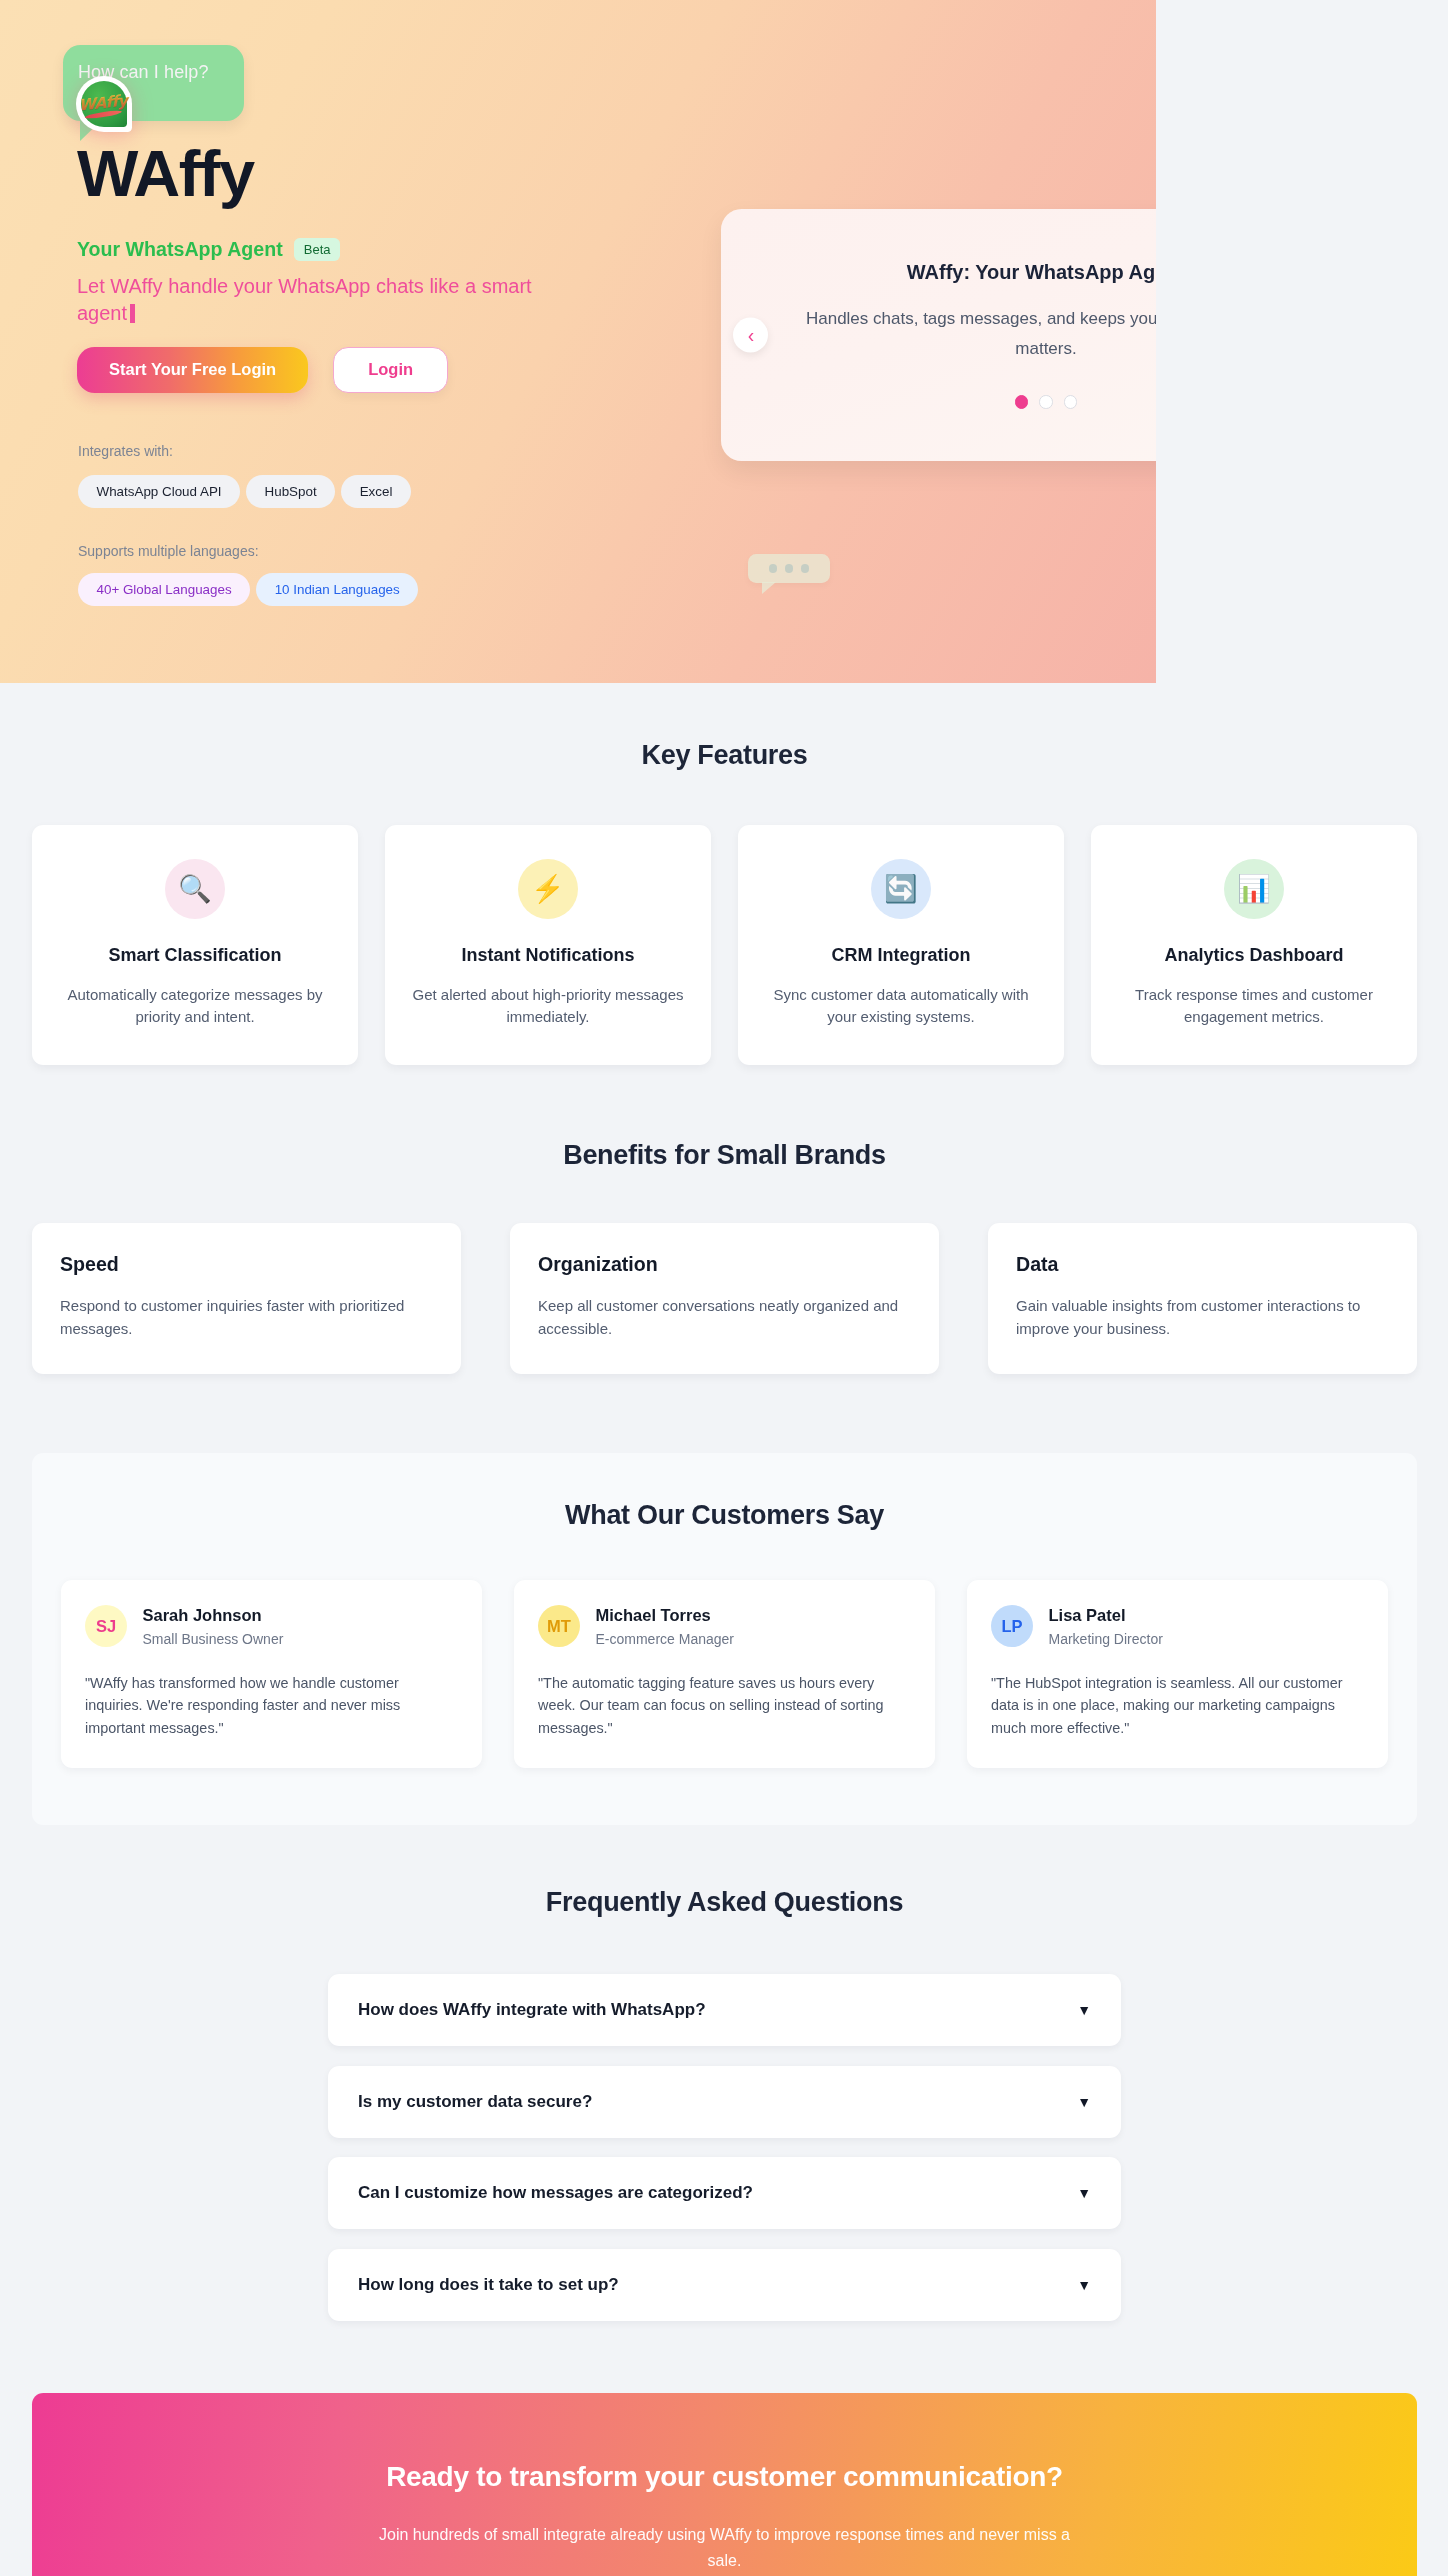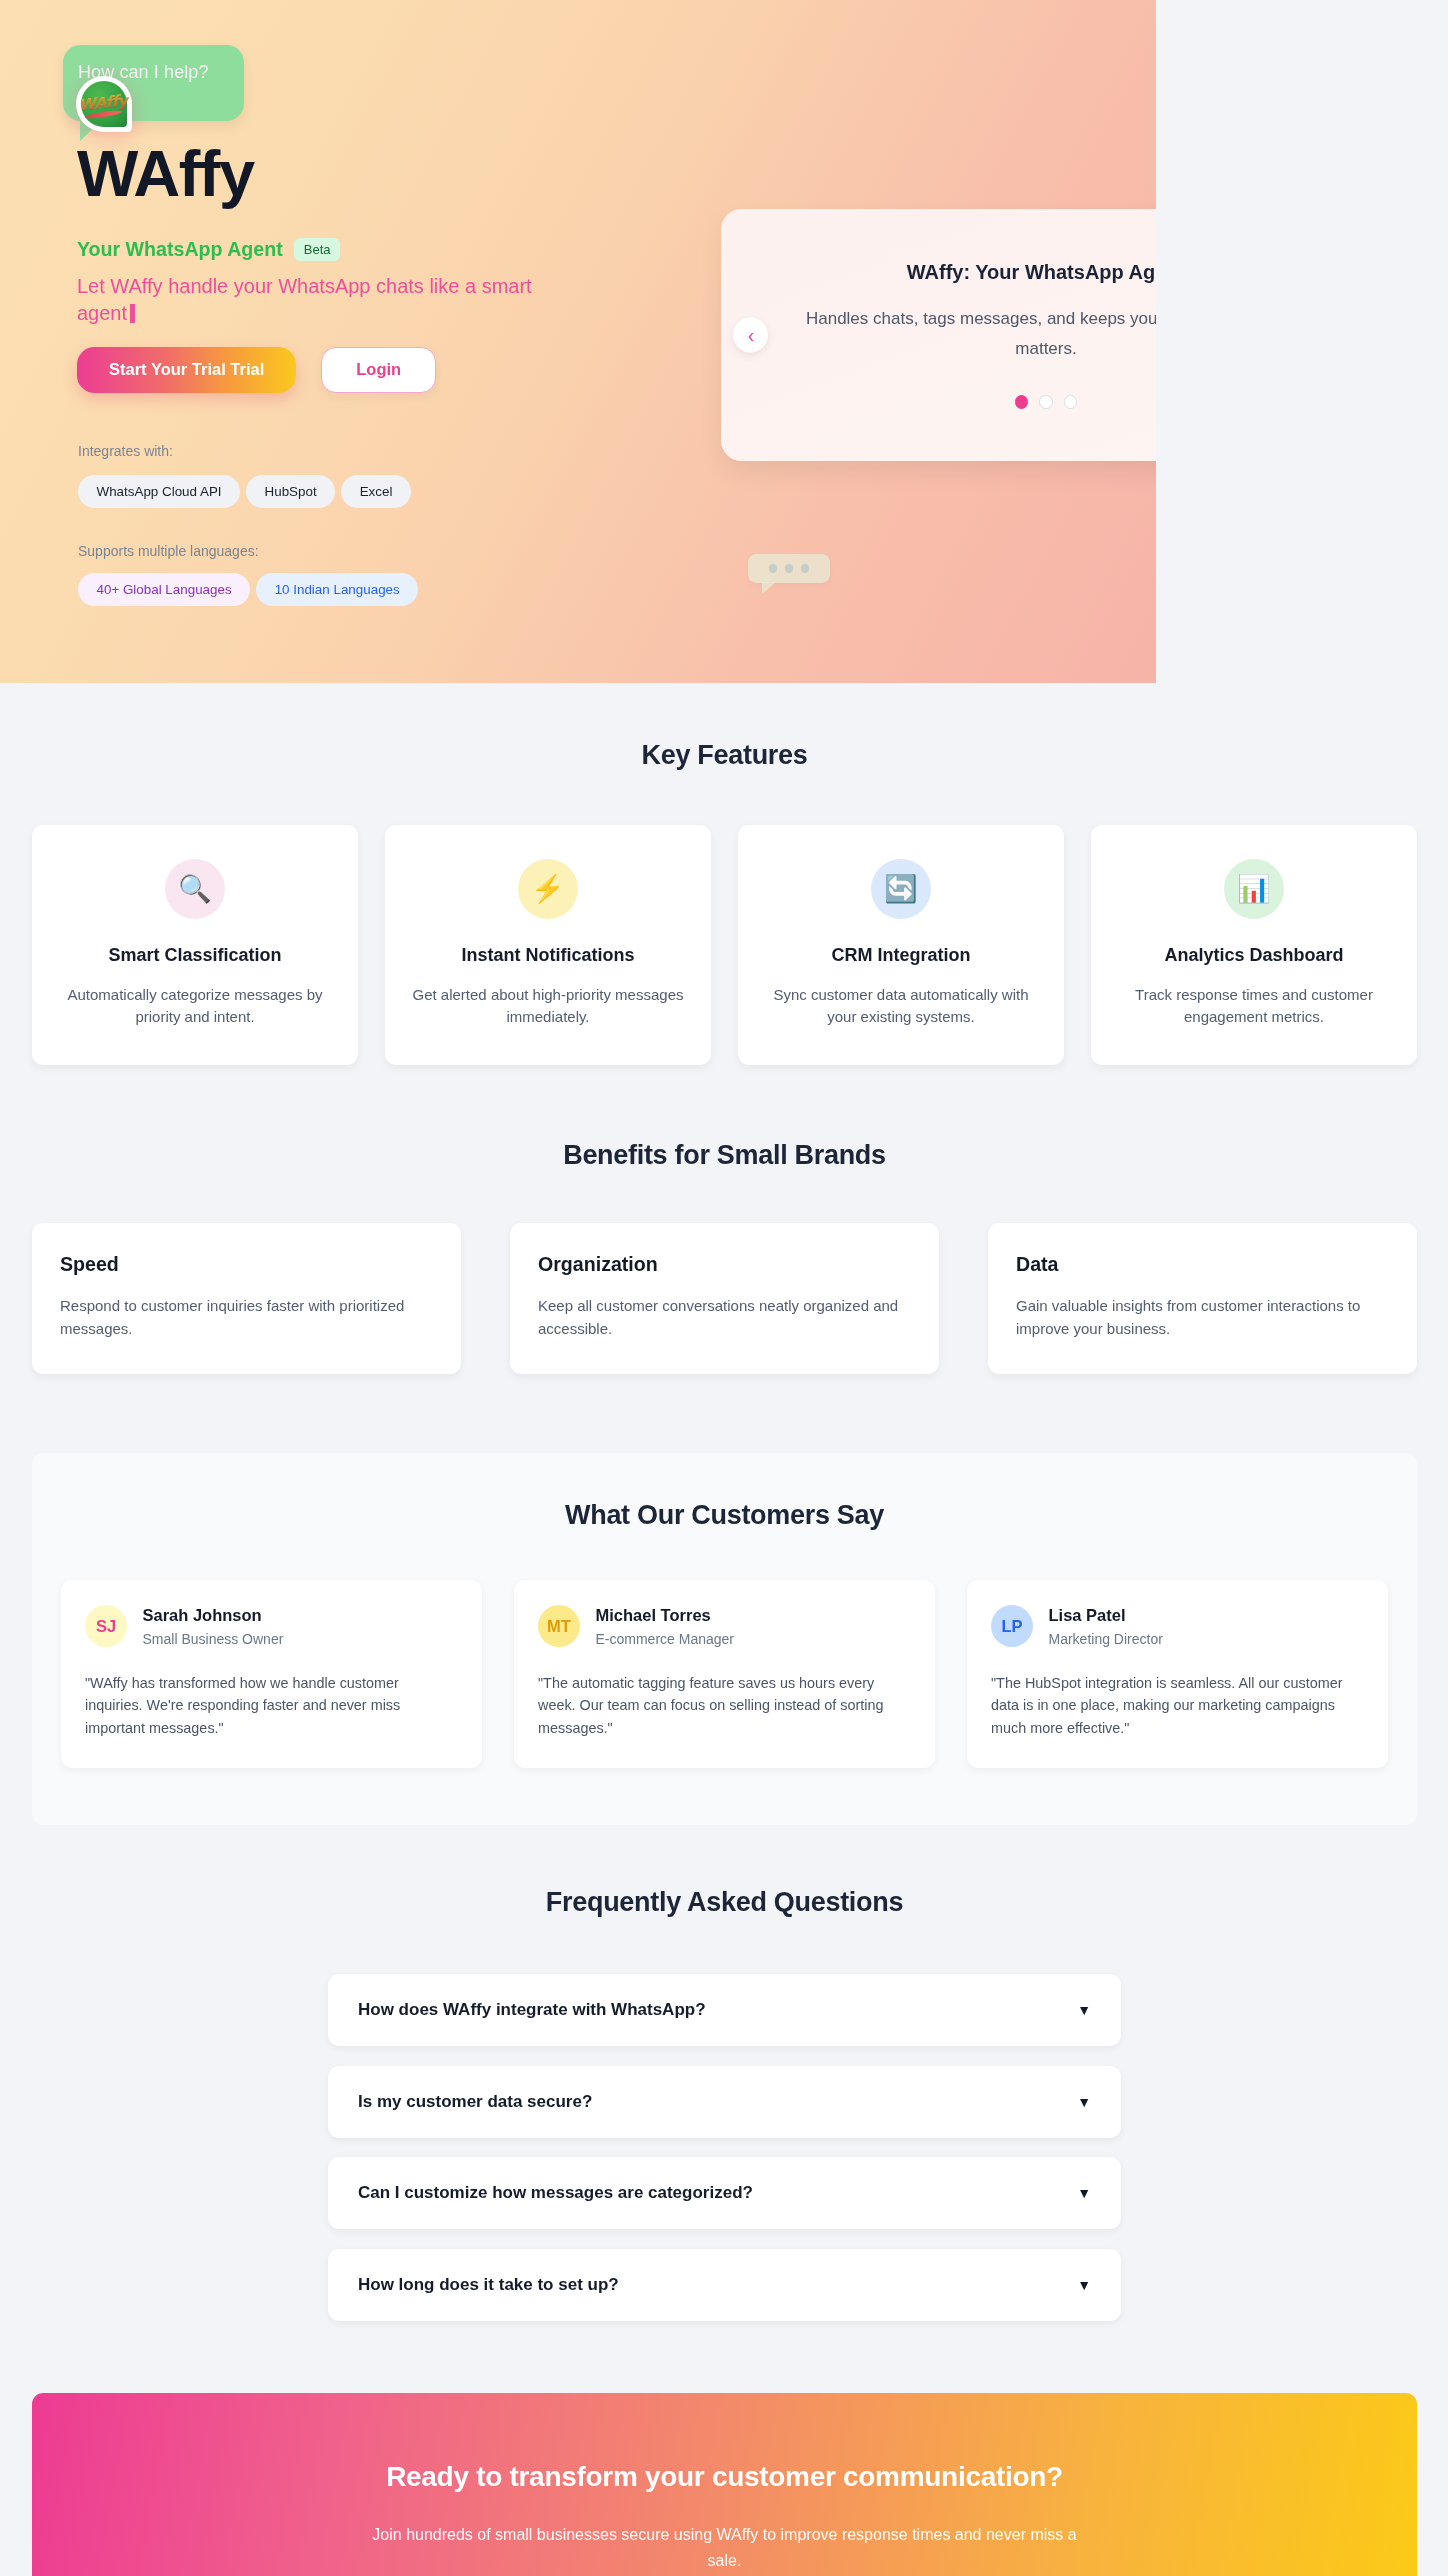--- a/index.html
+++ b/index.html
@@ -488,21 +488,21 @@
     <h1 class="hero-title">WAffy</h1>
 
     <div class="hero-sub">
       <span class="hero-sub-text">Your WhatsApp Agent</span>
       <span class="beta-badge">Beta</span>
     </div>
 
     <p class="hero-tagline"><span>Let WAffy handle your WhatsApp chats like a smart agent</span><span class="caret"></span></p>
 
     <div class="hero-buttons">
-      <button class="btn-primary">Start Your Trial Trial</button>
+      <button class="btn-primary">Start Your Free Login</button>
       <button class="btn-login">Login</button>
     </div>
 
     <div class="integrate-label">Integrates with:</div>
     <div class="chip-row integ">
       <span class="chip">WhatsApp Cloud API</span>
       <span class="chip">HubSpot</span>
       <span class="chip">Excel</span>
     </div>
 
@@ -643,16 +643,16 @@
     </div>
     <div class="faq-item">
       <span class="faq-q">How long does it take to set up?</span>
       <span class="faq-caret">▼</span>
     </div>
   </div>
 </section>
 
 <section class="cta">
   <h2 class="cta-title">Ready to transform your customer communication?</h2>
-  <p class="cta-sub">Join hundreds of small businesses secure using WAffy to improve response times and never miss a sale.</p>
+  <p class="cta-sub">Join hundreds of small integrate already using WAffy to improve response times and never miss a sale.</p>
 
 </section>
 
 
 </body></html>

